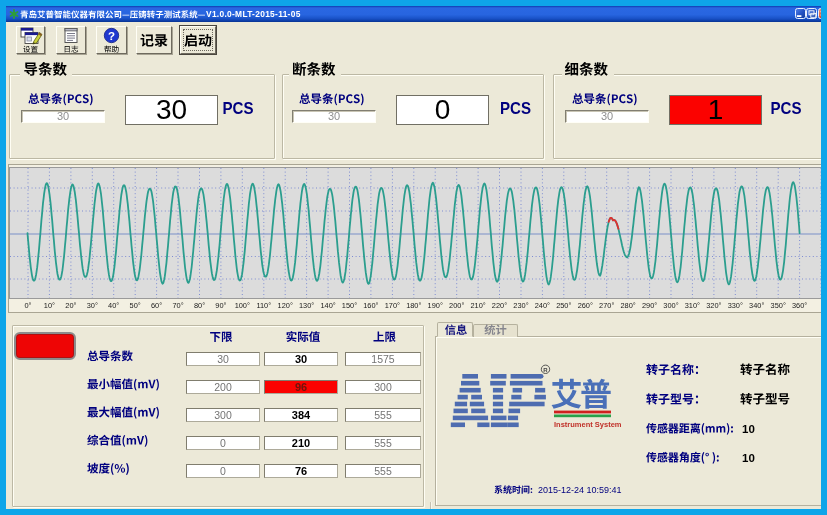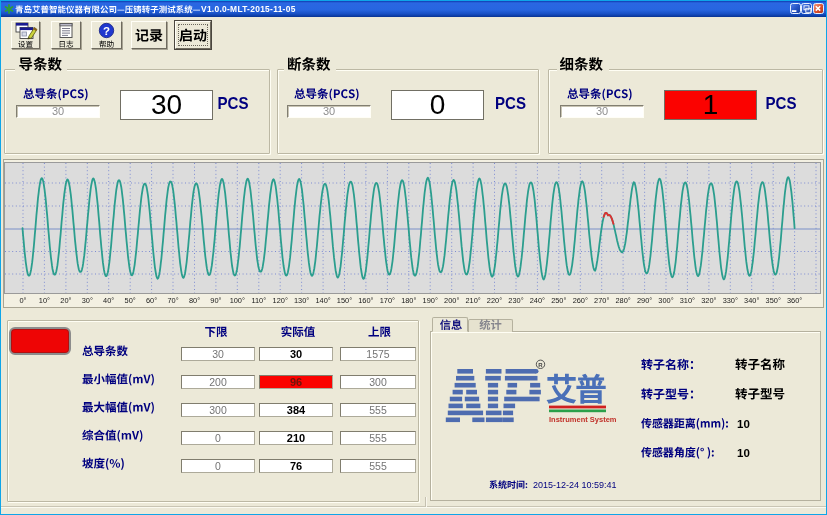--- a/index.html
+++ b/index.html
@@ -1,17 +1,17 @@
 <!DOCTYPE html>
 <html><head><meta charset="utf-8"><style>
 html,body{margin:0;padding:0}
 *{box-sizing:border-box}
 </style></head>
 <body>
-<div style="position:relative;width:827px;height:515px;background:#ece9d8;overflow:hidden;font-family:'Liberation Sans',sans-serif;border:1px solid #0ea5e9">
+<div style="position:relative;width:827px;height:515px;background:#ece9d8;overflow:hidden;font-family:'Liberation Sans',sans-serif;border:6px solid #0ea5e9">
 <div style="position:absolute;left:0;top:0;width:827px;height:16px;background:linear-gradient(180deg,#0f3bb0 0%,#2a67e2 12%,#2765e0 55%,#1850c5 80%,#0c3da6 93%,#093390 100%)"></div>
     <div style="position:absolute;left:788.5px;top:2px;width:11px;height:11px;border-radius:2.5px;border:1px solid #e8f0ff;background:linear-gradient(135deg,#4f7ee8 0%,#2251c2 55%,#173f9e 100%);box-sizing:border-box"></div>
     <div style="position:absolute;left:800px;top:2px;width:11px;height:11px;border-radius:2.5px;border:1px solid #e8f0ff;background:linear-gradient(135deg,#4f7ee8 0%,#2251c2 55%,#173f9e 100%);box-sizing:border-box"></div>
     <div style="position:absolute;left:811.5px;top:2px;width:11px;height:11px;border-radius:2.5px;border:1px solid #e8f0ff;background:linear-gradient(135deg,#f09a80 0%,#d94f2e 55%,#b5341a 100%);box-sizing:border-box"></div>
     <div style="position:absolute;left:10px;top:20px;width:29px;height:28px;background:#ece9d8;border:1px solid;border-color:#fffef6 #6e6a5e #6e6a5e #fffef6;box-shadow:1px 1px 0 #a8a494;box-sizing:border-box"></div>
     <div style="position:absolute;left:50px;top:20px;width:30px;height:28px;background:#ece9d8;border:1px solid;border-color:#fffef6 #6e6a5e #6e6a5e #fffef6;box-shadow:1px 1px 0 #a8a494;box-sizing:border-box"></div>
     <div style="position:absolute;left:90px;top:20px;width:31px;height:28px;background:#ece9d8;border:1px solid;border-color:#fffef6 #6e6a5e #6e6a5e #fffef6;box-shadow:1px 1px 0 #a8a494;box-sizing:border-box"></div>
     <div style="position:absolute;left:130px;top:20px;width:36px;height:28px;background:#ece9d8;border:1px solid;border-color:#fffef6 #6e6a5e #6e6a5e #fffef6;box-shadow:1px 1px 0 #a8a494;box-sizing:border-box"></div>
     <div style="position:absolute;left:174px;top:20px;width:36px;height:28px;background:#ece9d8;border:1px solid;border-color:#fffef6 #6e6a5e #6e6a5e #fffef6;box-shadow:1px 1px 0 #a8a494;box-sizing:border-box"></div>
     <div style="position:absolute;left:173px;top:19px;width:38px;height:30px;border:1px solid #4a463e;box-sizing:border-box"></div>

